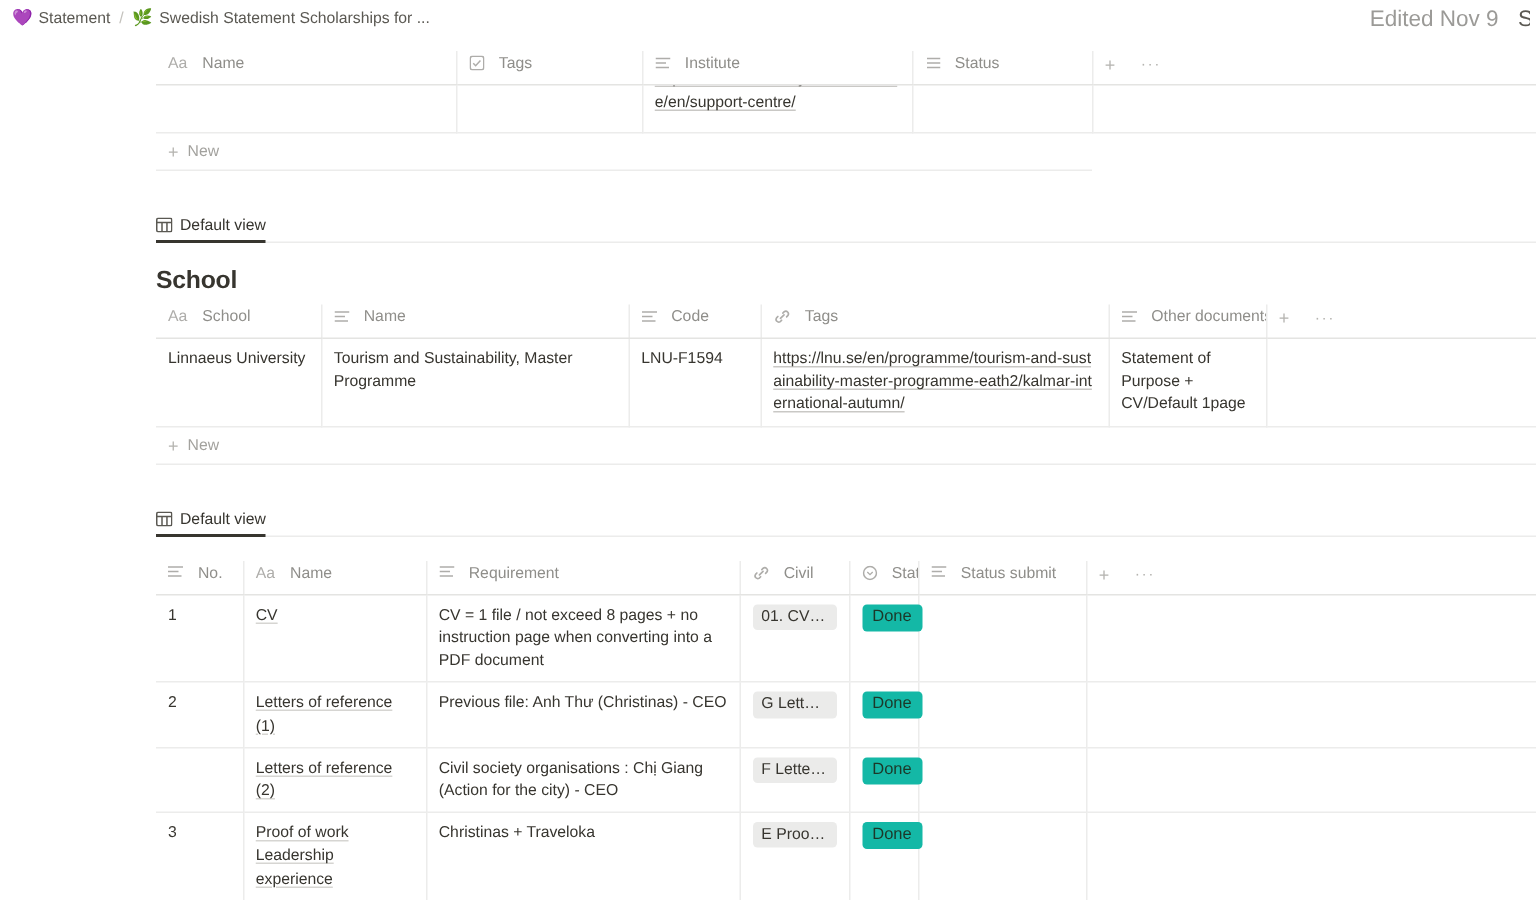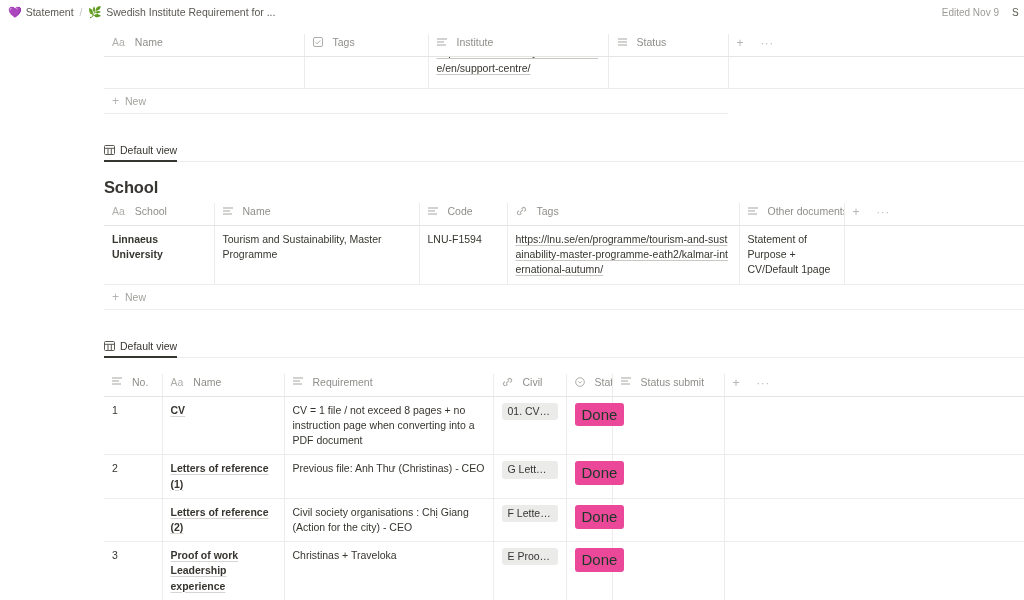--- a/index.html
+++ b/index.html
@@ -19,21 +19,21 @@
     padding: 0 10px 0 8px;
     font-size: 10.5px;
     position: relative;
   }
   .crumb { display: flex; align-items: center; gap: 4px; color: #5a5852; white-space: nowrap; cursor: pointer; }
   .crumb-emoji { font-size: 11px; line-height: 1; }
   .crumb-sep { color: #c4c2bd; margin: 0 6px; font-size: 10.5px; }
   .topbar-right {
     position: absolute; right: 4px; top: 0; height: 24px;
     display: flex; align-items: center; gap: 13px;
-    font-size: 10px; color: #9b9a97; white-space: nowrap;
+    font-size: 15px; color: #9b9a97; white-space: nowrap;
   }
   .share-btn { color: #5a5852; overflow: hidden; width: 8px; }
 
   
   .db { margin: 0; }
   .db-title {
     font-size: 16.5px; font-weight: bold; color: #37352f;
     letter-spacing: -0.15px;
     padding: 0 0 6px 0;
   }
@@ -49,35 +49,35 @@
     border-bottom: 1px solid #e4e4e2;
     font-size: 10.5px; color: #8f8e8a;
     padding-top: 2px; padding-bottom: 6px;
     white-space: nowrap; overflow: hidden;
   }
   .tbl thead th.nolines { border-right: none; }
   .tbl tbody td { font-size: 10.5px; color: #37352f; line-height: 1.45; }
   .colicon { display: inline-block; margin-right: 5px; color: #adacа8; color: #aeadaa; vertical-align: -1px; }
   .hdr-inner { display: flex; align-items: center; gap: 5px; }
 
-  .cell-bold { font-weight: bold; }
+  .cell-bold { font-weight: normal; }
   .cell-underline { text-decoration: underline; text-decoration-color: #d6d5d2; text-underline-offset: 2px; }
   .link-url { text-decoration: underline; text-decoration-color: #c9c8c5; text-underline-offset: 2px; word-break: break-all; }
 
   .chip {
     display: inline-block; max-width: 100%;
     background: #ebebea; border-radius: 3px;
     padding: 1px 6px; font-size: 10.5px; color: #37352f;
     white-space: nowrap; overflow: hidden; text-overflow: ellipsis;
   }
   .badge-done {
     display: inline-block;
-    background: #ec4899; color: #1c3829;
+    background: #14b8a6; color: #1c3829;
     border-radius: 3px; padding: 1px 7px;
-    font-size: 15px; white-space: nowrap;
+    font-size: 11px; white-space: nowrap;
   }
 
   .newrow {
     font-size: 10.5px; color: #a3a29e;
     padding: 6px 0 6px 8px;
     border-bottom: 1px solid #ececeb;
     display: flex; align-items: center; gap: 6px;
     cursor: pointer;
   }
   .plus { font-size: 12px; line-height: 1; color: #b5b4b0; }
@@ -112,21 +112,21 @@
 <body>
 
 <div class="topbar">
   <div class="crumb">
     <span class="crumb-emoji">💜</span>
     <span>Statement</span>
   </div>
   <span class="crumb-sep">/</span>
   <div class="crumb">
     <span class="crumb-emoji">🌿</span>
-    <span>Swedish Institute Requirement for ...</span>
+    <span>Swedish Statement Scholarships for ...</span>
   </div>
   <div class="topbar-right">
     <span>Edited Nov 9</span>
     <span class="share-btn">S</span>
   </div>
 </div>
 
 <div class="page">
 
   <div class="db gutter block-top">

